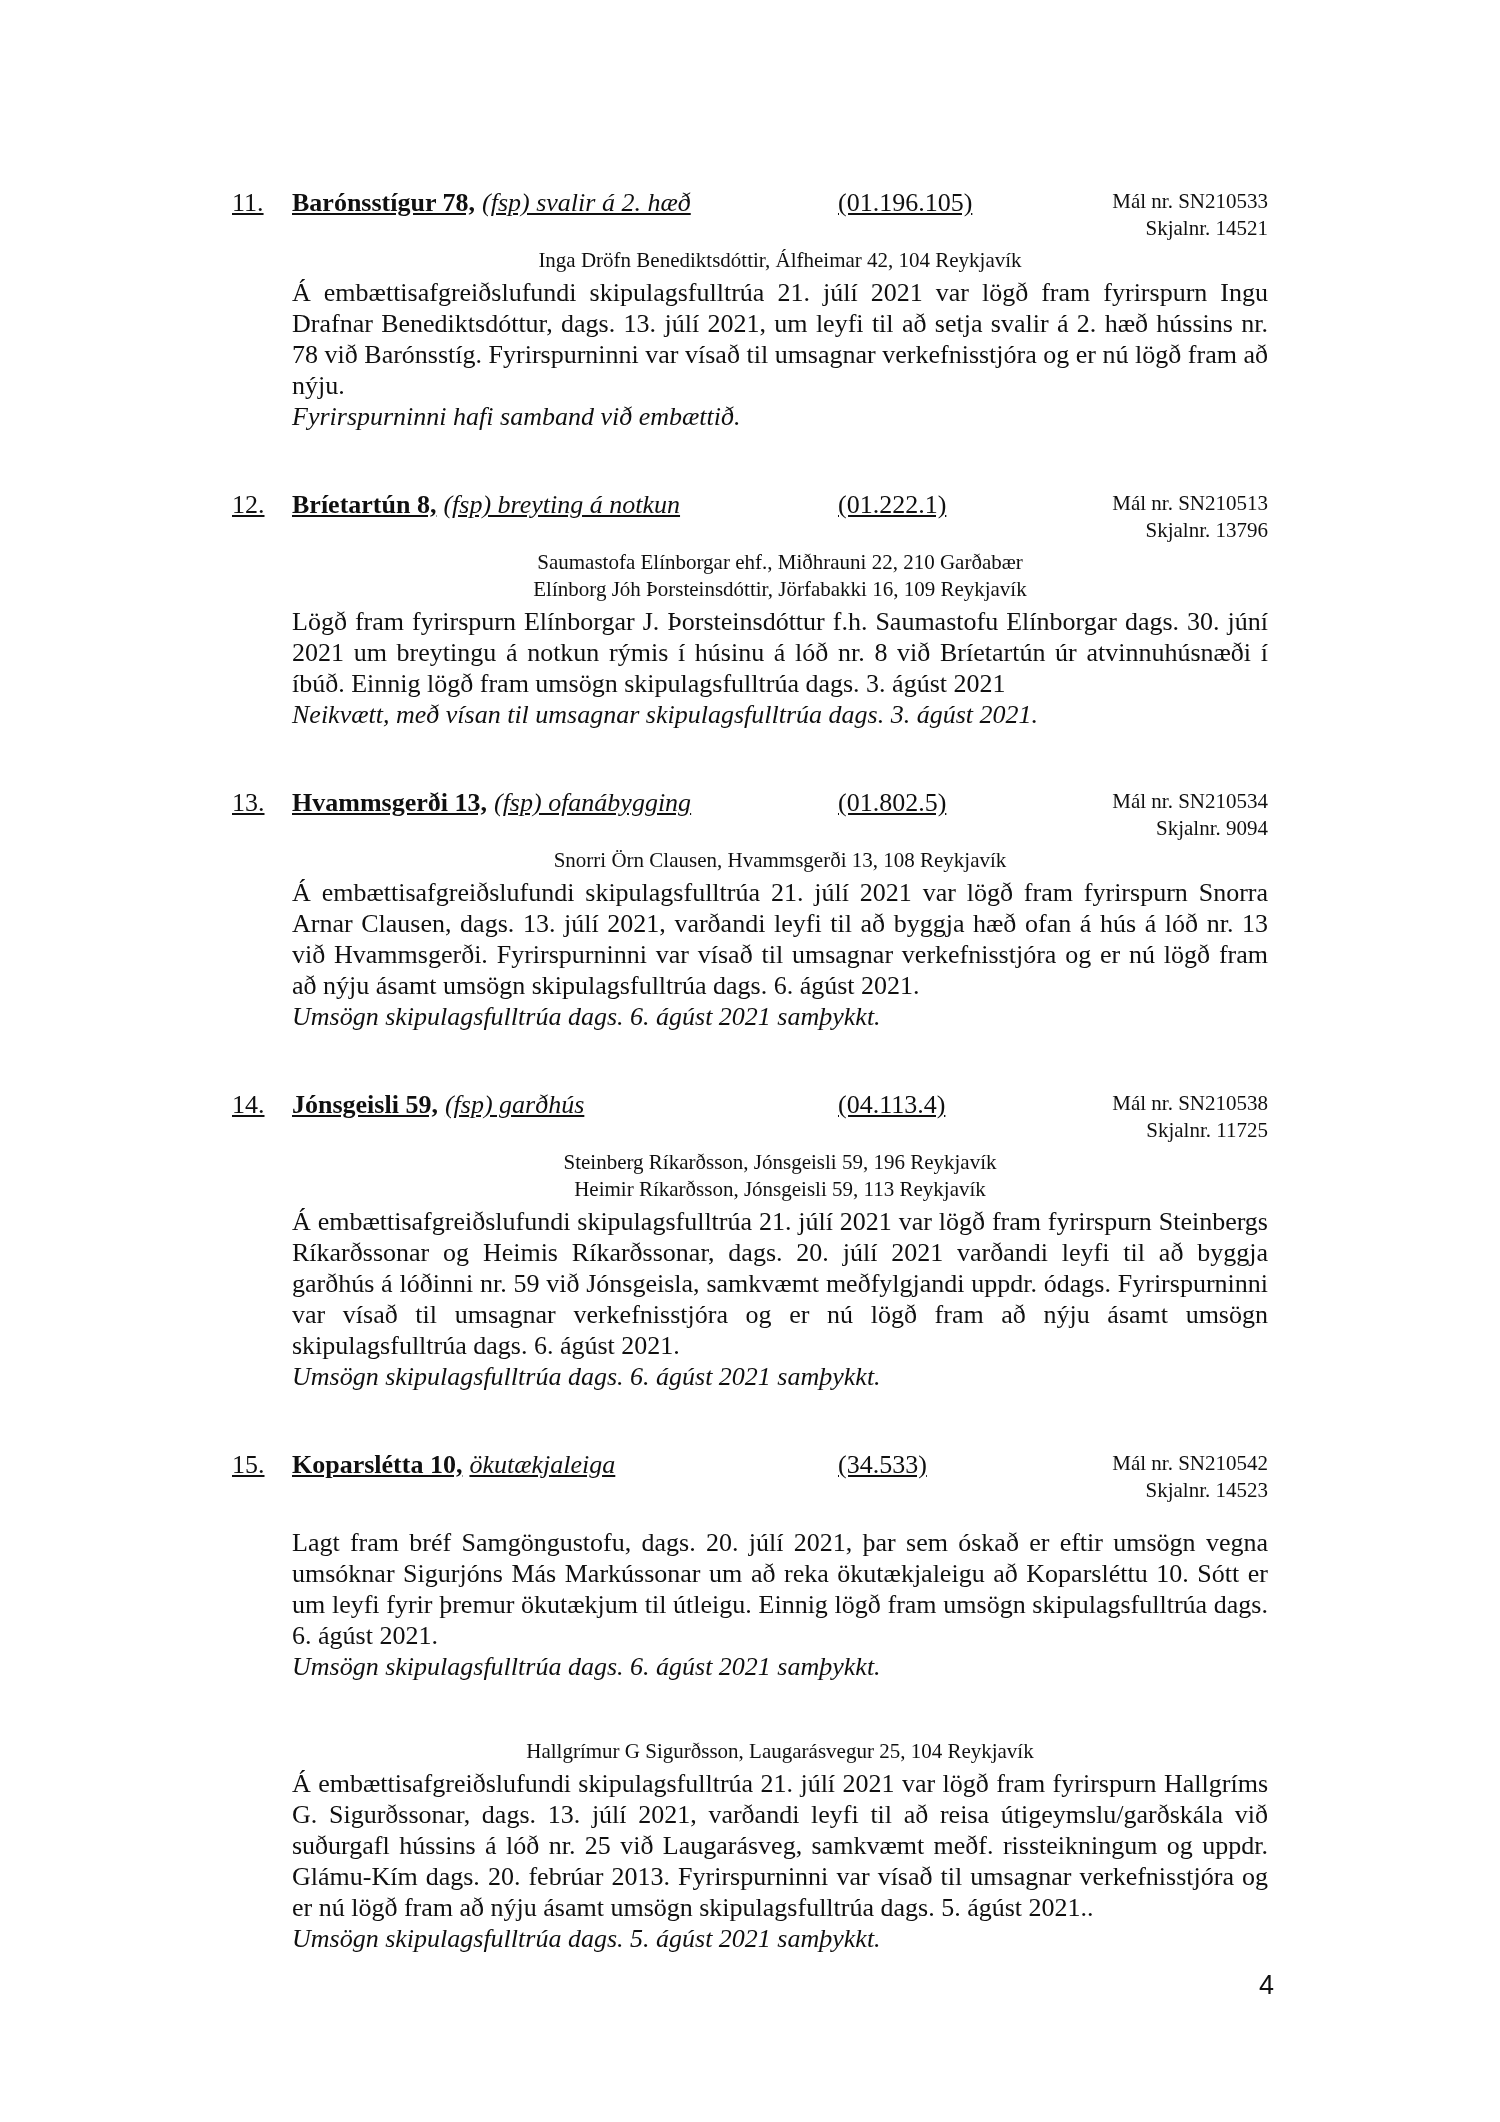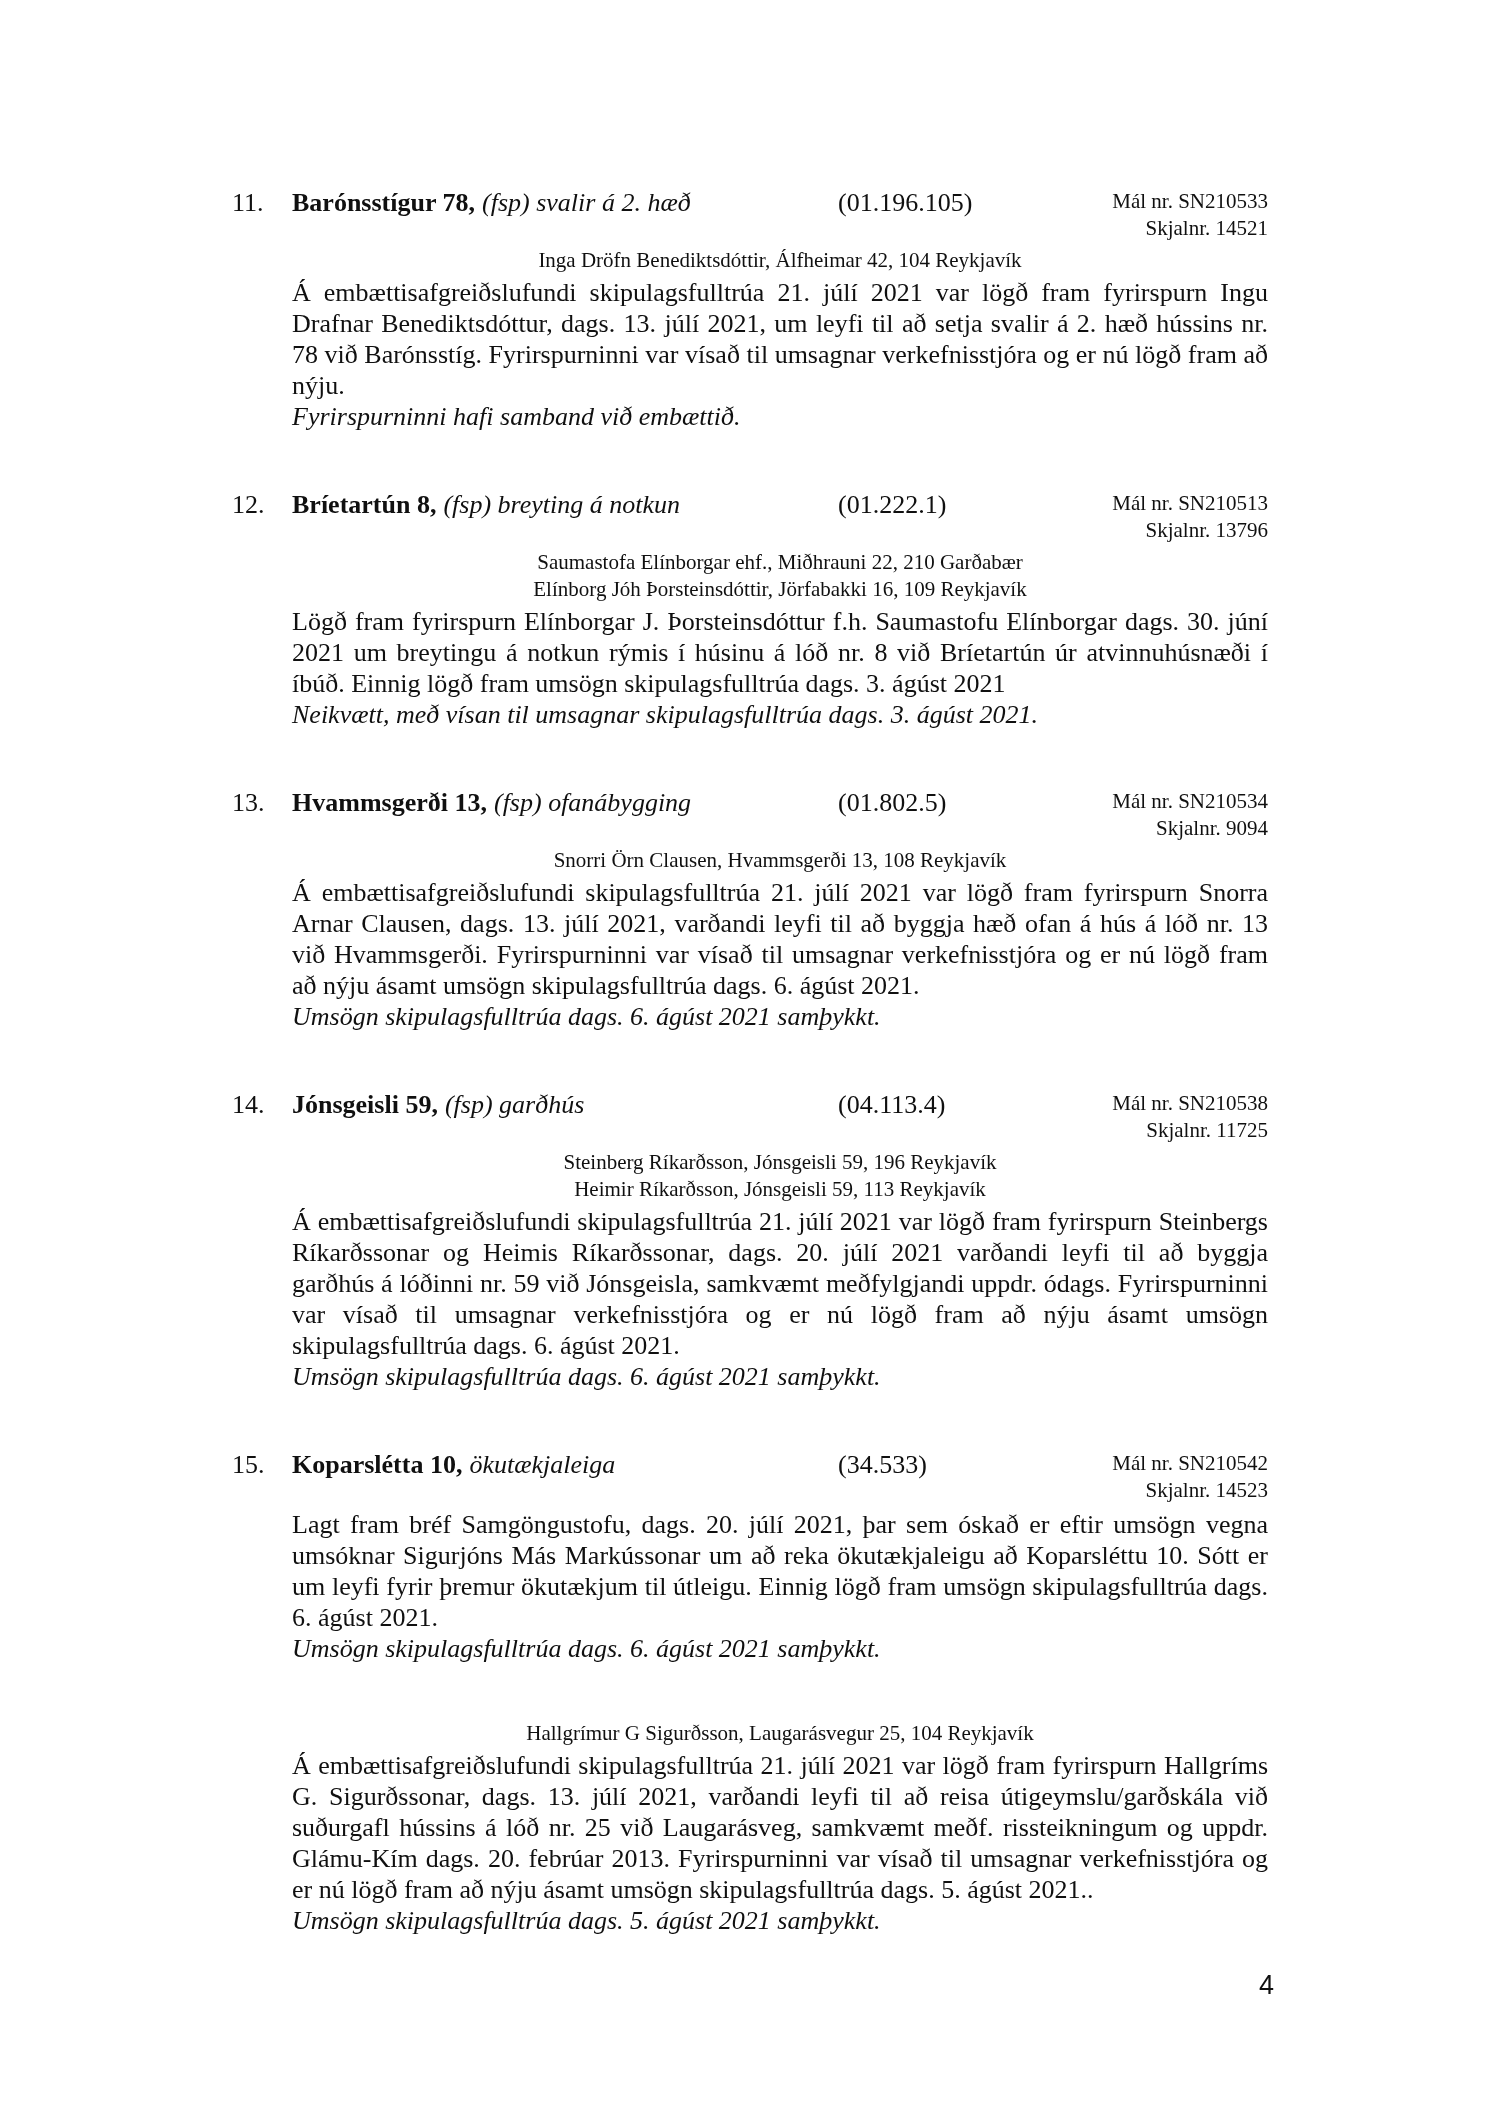--- a/index.html
+++ b/index.html
@@ -16,37 +16,37 @@
     position:absolute;
     left:232px; top:186px;
     width:1036px;
   }
   .item { margin-bottom:56px; }
   .head {
     display:grid;
     grid-template-columns:60px 546px 230px 200px;
     align-items:start;
   }
-  .num, .titlecell, .cat { font-size:26px; line-height:34px; }
+  .num, .titlecell, .cat { font-size:26px; line-height:34px;text-decoration:underline; }
   .title-bold { font-weight:bold; }
   .title-italic { font-style:italic; margin-left:7px; }
   .title-line2 { font-style:italic; font-size:26px; line-height:34px; }
   .case { font-size:21px; line-height:27px; text-align:right; padding-top:2px; }
   .addr {
     margin:5px 0 3px 60px;
     font-size:21px; line-height:27px;
     white-space:pre-line;
     text-align:center;
   }
   .bodytext {
     margin-left:60px;
     font-size:26px; line-height:31px;
     text-align:justify;
   }
-  .item.no-addr .bodytext { margin-top:5px; }
+  .item.no-addr .bodytext { margin-top:23px; }
   .concl {
     margin-left:60px;
     font-size:26px; line-height:31px;
     font-style:italic;
   }
   .pageno {
     position:absolute;
     top:1970px; left:232px; width:1042px;
     text-align:right;
     font-family:"Liberation Sans", sans-serif;

